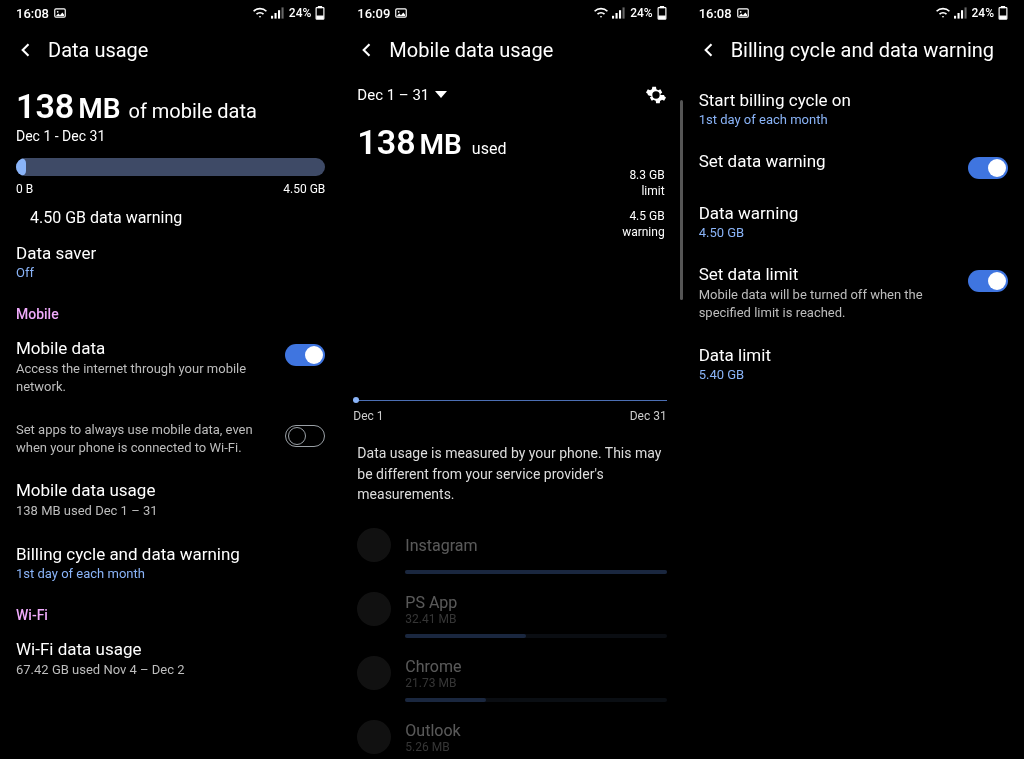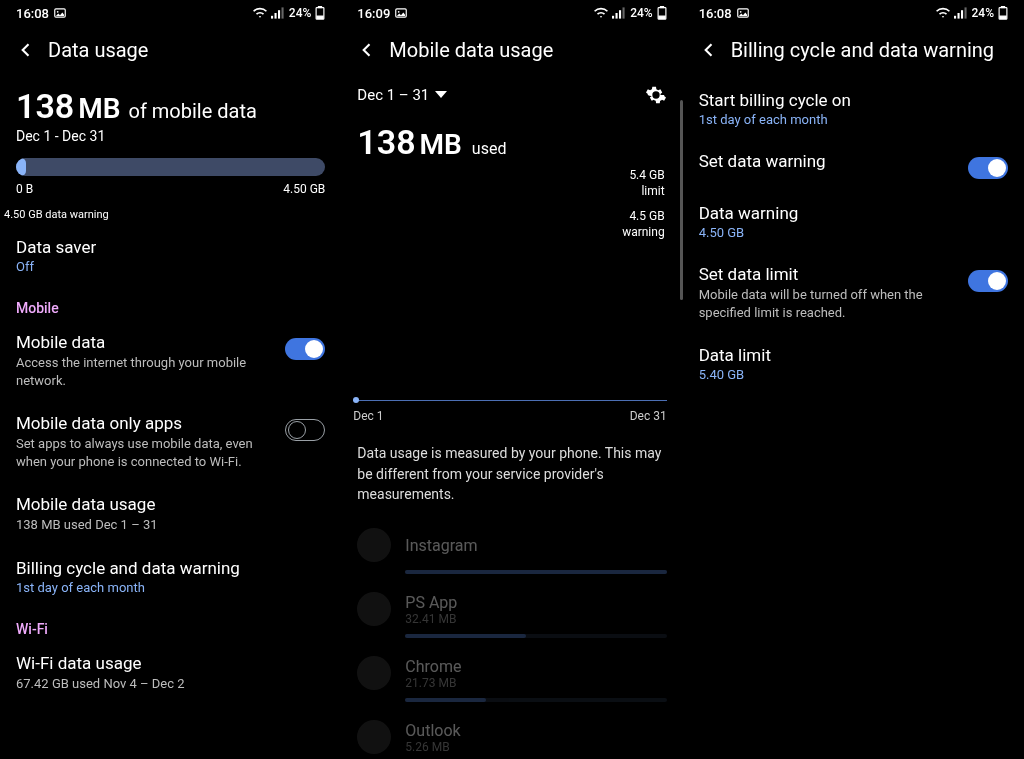--- a/index.html
+++ b/index.html
@@ -13,21 +13,21 @@
   .back-chevron { width: 20px; height: 20px; margin-right: 12px; }
   .header-title { font-size: 20px; font-weight: 400; }
   .big-usage { padding: 8px 16px 0 16px; }
   .big-number { font-size: 34px; font-weight: 600; display: inline; }
   .big-unit { font-size: 28px; font-weight: 600; }
   .big-suffix { font-size: 20px; font-weight: 400; margin-left: 4px; }
   .date-range { font-size: 14px; padding: 2px 16px 8px 16px; }
   .progress-track { margin: 6px 16px 4px 16px; height: 18px; background: #3e4a66; border-radius: 10px; position: relative; overflow: hidden; }
   .progress-fill { position: absolute; left: 0; top: 0; bottom: 0; width: 10px; background: #8ab4f8; border-radius: 10px; }
   .progress-labels { display: flex; justify-content: space-between; padding: 2px 16px; font-size: 12px; }
-  .tiny-note { padding: 10px 16px 4px 4px; font-size: 11px; }
+  .tiny-note { padding: 10px 16px 4px 30px; font-size: 16px; }
   .item { padding: 12px 16px; }
   .item-title { font-size: 17px; font-weight: 400; }
   .item-sub { font-size: 13px; color: #8ab4f8; margin-top: 2px; }
   .item-desc { font-size: 13px; color: #bdbdbd; margin-top: 2px; line-height: 1.35; }
   .section-label { font-size: 14px; font-weight: 500; padding: 14px 16px 4px 16px; color: #f0abfc; }
   .row-with-toggle { display: flex; align-items: flex-start; justify-content: space-between; padding: 12px 16px; gap: 12px; }
   .row-text { flex: 1; }
   .toggle { width: 40px; height: 22px; border-radius: 12px; position: relative; flex-shrink: 0; margin-top: 6px; }
   .toggle-on { background: #3f75e0; }
   .toggle-on::after { content: ""; position: absolute; right: 2px; top: 2px; width: 18px; height: 18px; border-radius: 50%; background: #fff; }
@@ -135,21 +135,20 @@
     <div class="row-with-toggle">
       <div class="row-text">
         <div class="item-title">Mobile data</div>
         <div class="item-desc">Access the internet through your mobile network.</div>
       </div>
       <div class="toggle toggle-on"></div>
     </div>
 
     <div class="row-with-toggle">
       <div class="row-text">
-        <div class="item-title">Mobile data only apps</div>
         <div class="item-desc">Set apps to always use mobile data, even when your phone is connected to Wi-Fi.</div>
       </div>
       <div class="toggle toggle-off"></div>
     </div>
 
     <div class="item">
       <div class="item-title">Mobile data usage</div>
       <div class="item-desc">138 MB used Dec 1 – 31</div>
     </div>
 
@@ -228,21 +227,21 @@
         </span>
     </div>
 
     <div class="p2-big">
       <span class="p2-number">138</span>
       <span class="p2-unit">MB</span>
       <span class="p2-used">used</span>
     </div>
 
     <div class="p2-stats">
-      <div>5.4 GB</div>
+      <div>8.3 GB</div>
       <div>limit</div>
     </div>
     <div class="p2-stats" style="padding-top:10px">
       <div>4.5 GB</div>
       <div>warning</div>
     </div>
 
     <div class="scrollbar-hint"></div>
 
     <div class="p2-chart-area">

